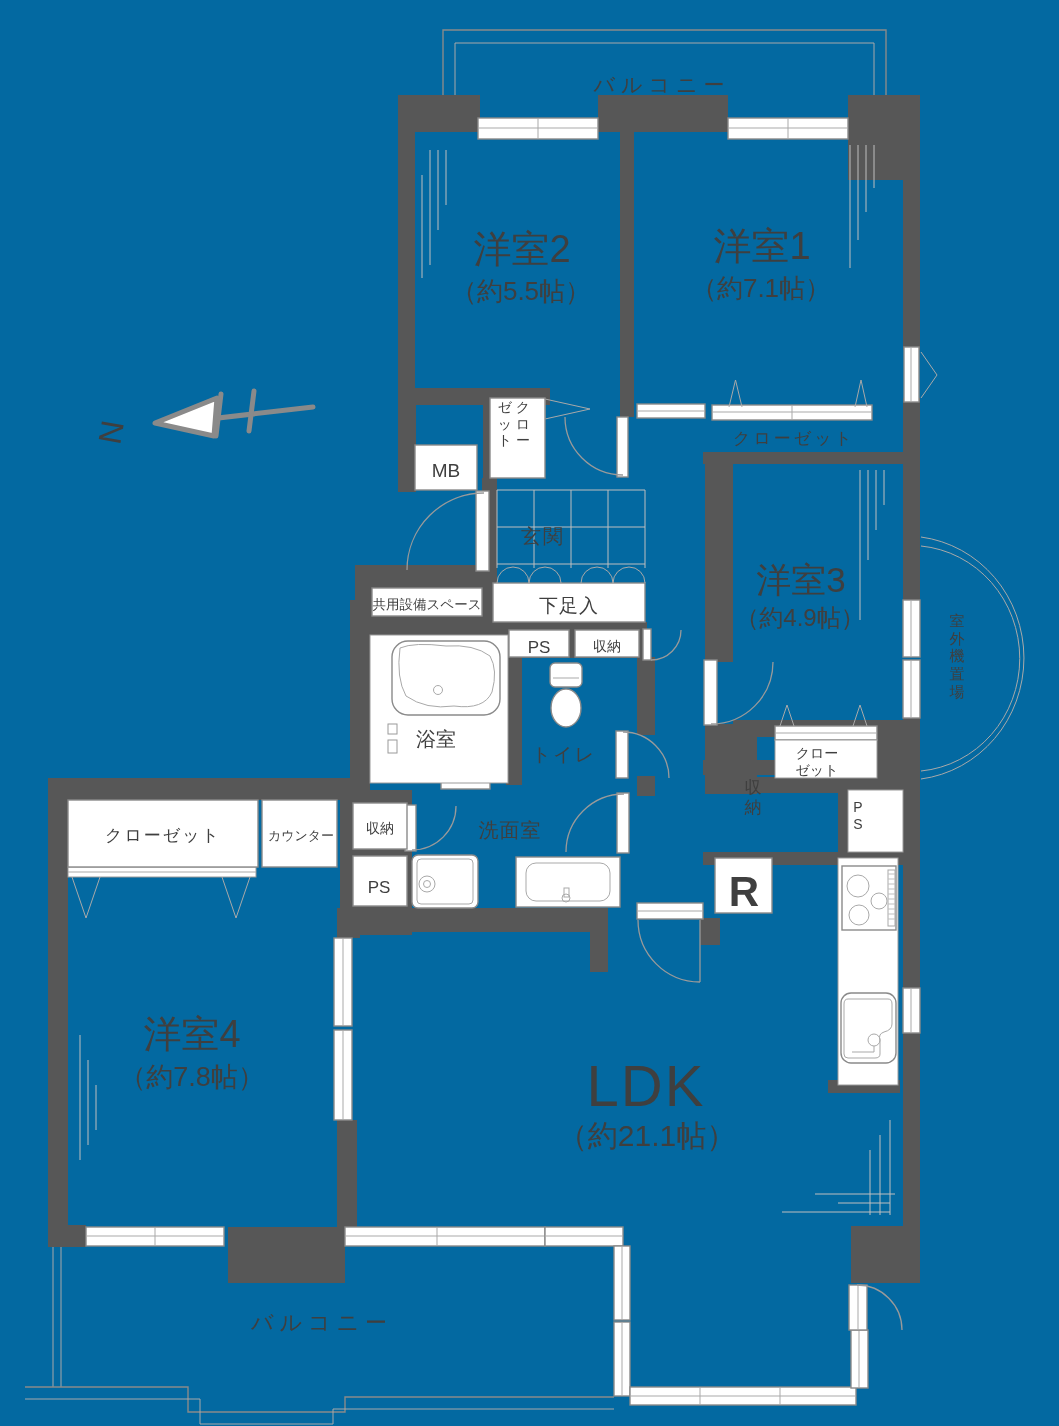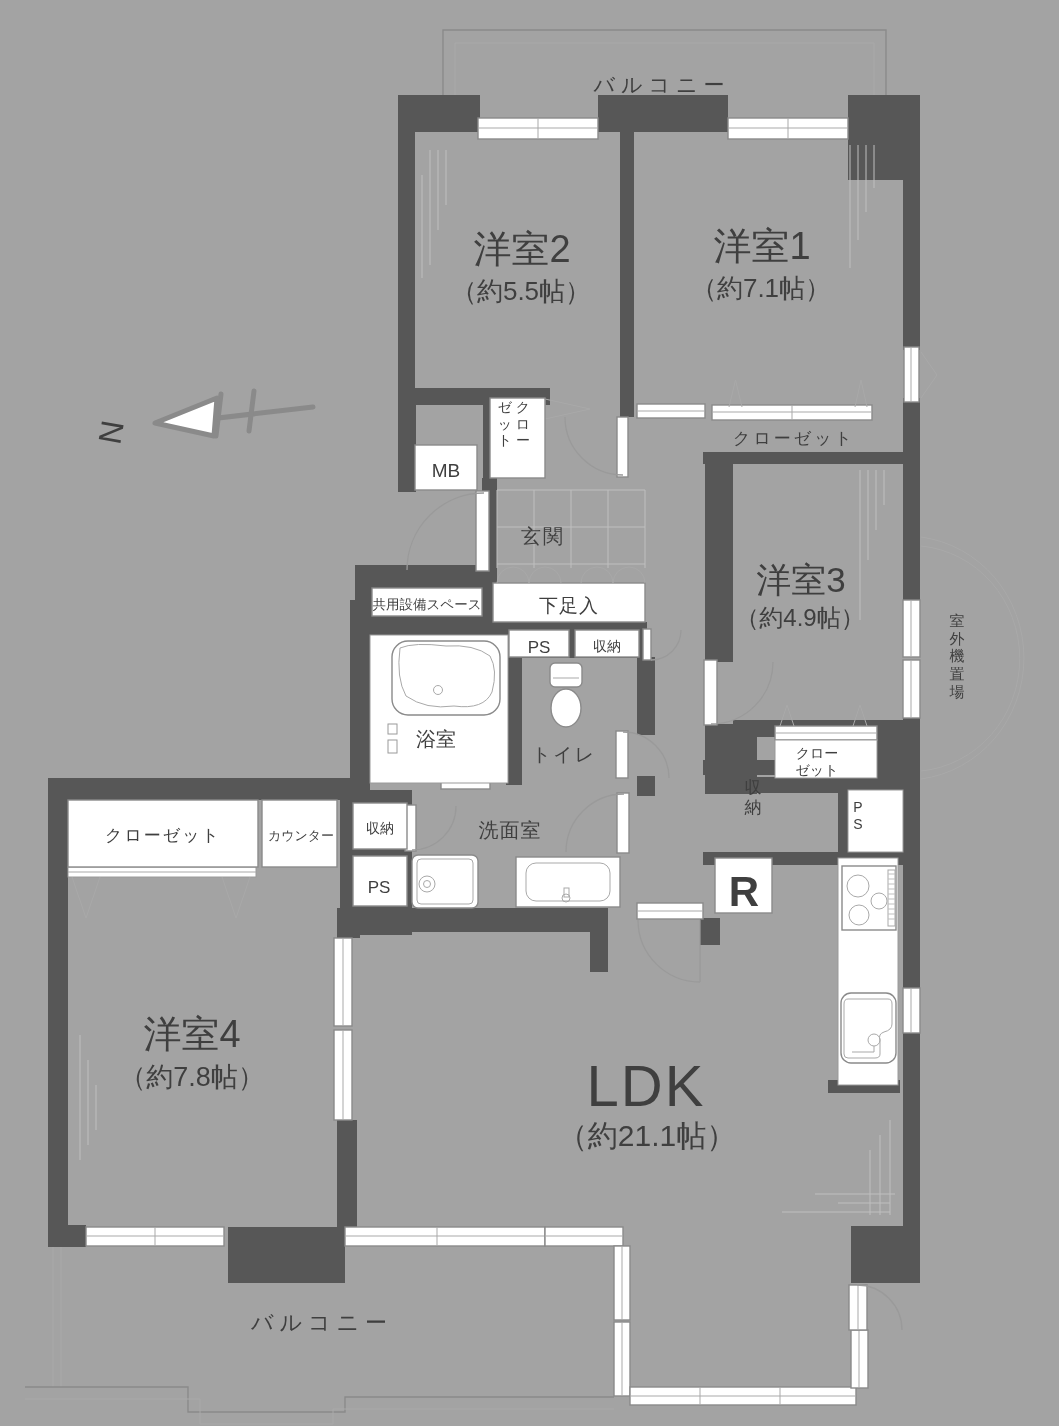--- a/index.html
+++ b/index.html
@@ -1,16 +1,16 @@
 <!DOCTYPE html>
 <html><head>
 <meta charset="utf-8">
 <style>
   html,body{margin:0;padding:0;background:#ffffff;}
-  .stage{position:relative;width:1059px;height:1426px;background:#a3a3a3;overflow:hidden;
+  .stage{position:relative;width:1059px;height:1426px;background:#0369a1;overflow:hidden;
          font-family:"Liberation Sans","DejaVu Sans",sans-serif;}
   svg{display:block}
   .wall{fill:#575757;stroke:none}
   .box{fill:#ffffff;stroke:#8a8a8a;stroke-width:1.4}
   .boxthin{fill:#ffffff;stroke:#9a9a9a;stroke-width:1}
   .ln{stroke:#8a8a8a;stroke-width:1.4;fill:none}
   .lnthin{stroke:#a9a9a9;stroke-width:1;fill:none}
   .lnlite{stroke:#bfbfbf;stroke-width:1;fill:none}
   .arc{stroke:#9a9a9a;stroke-width:1.3;fill:none}
   .fix{stroke:#8a8a8a;stroke-width:1.4;fill:#fff}

